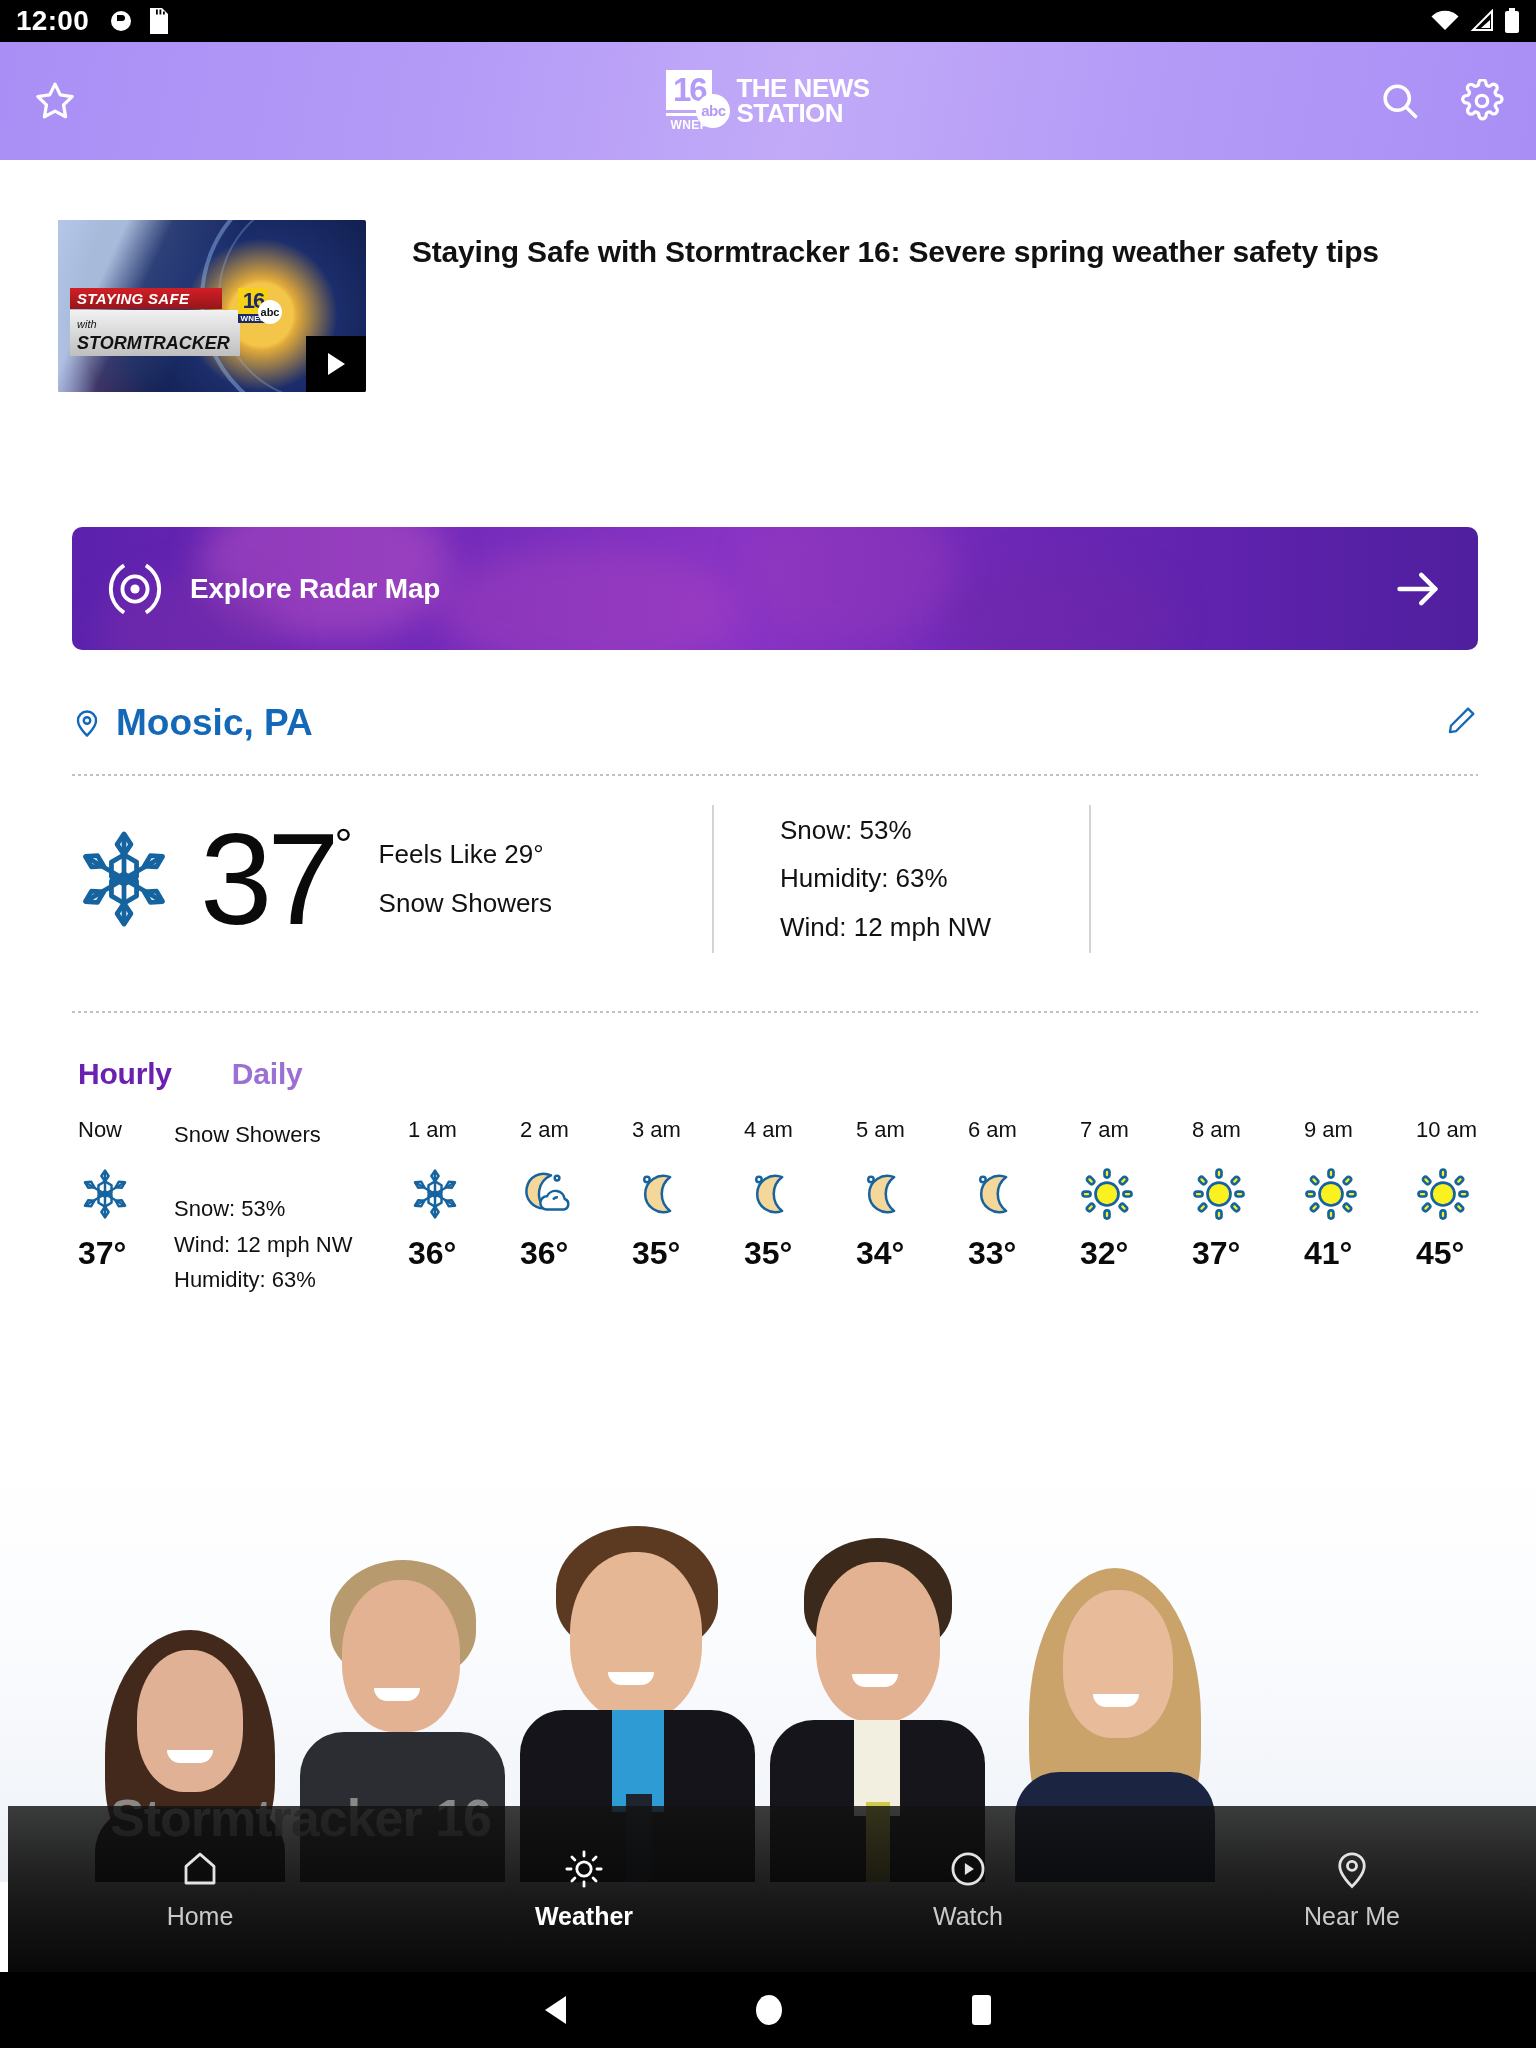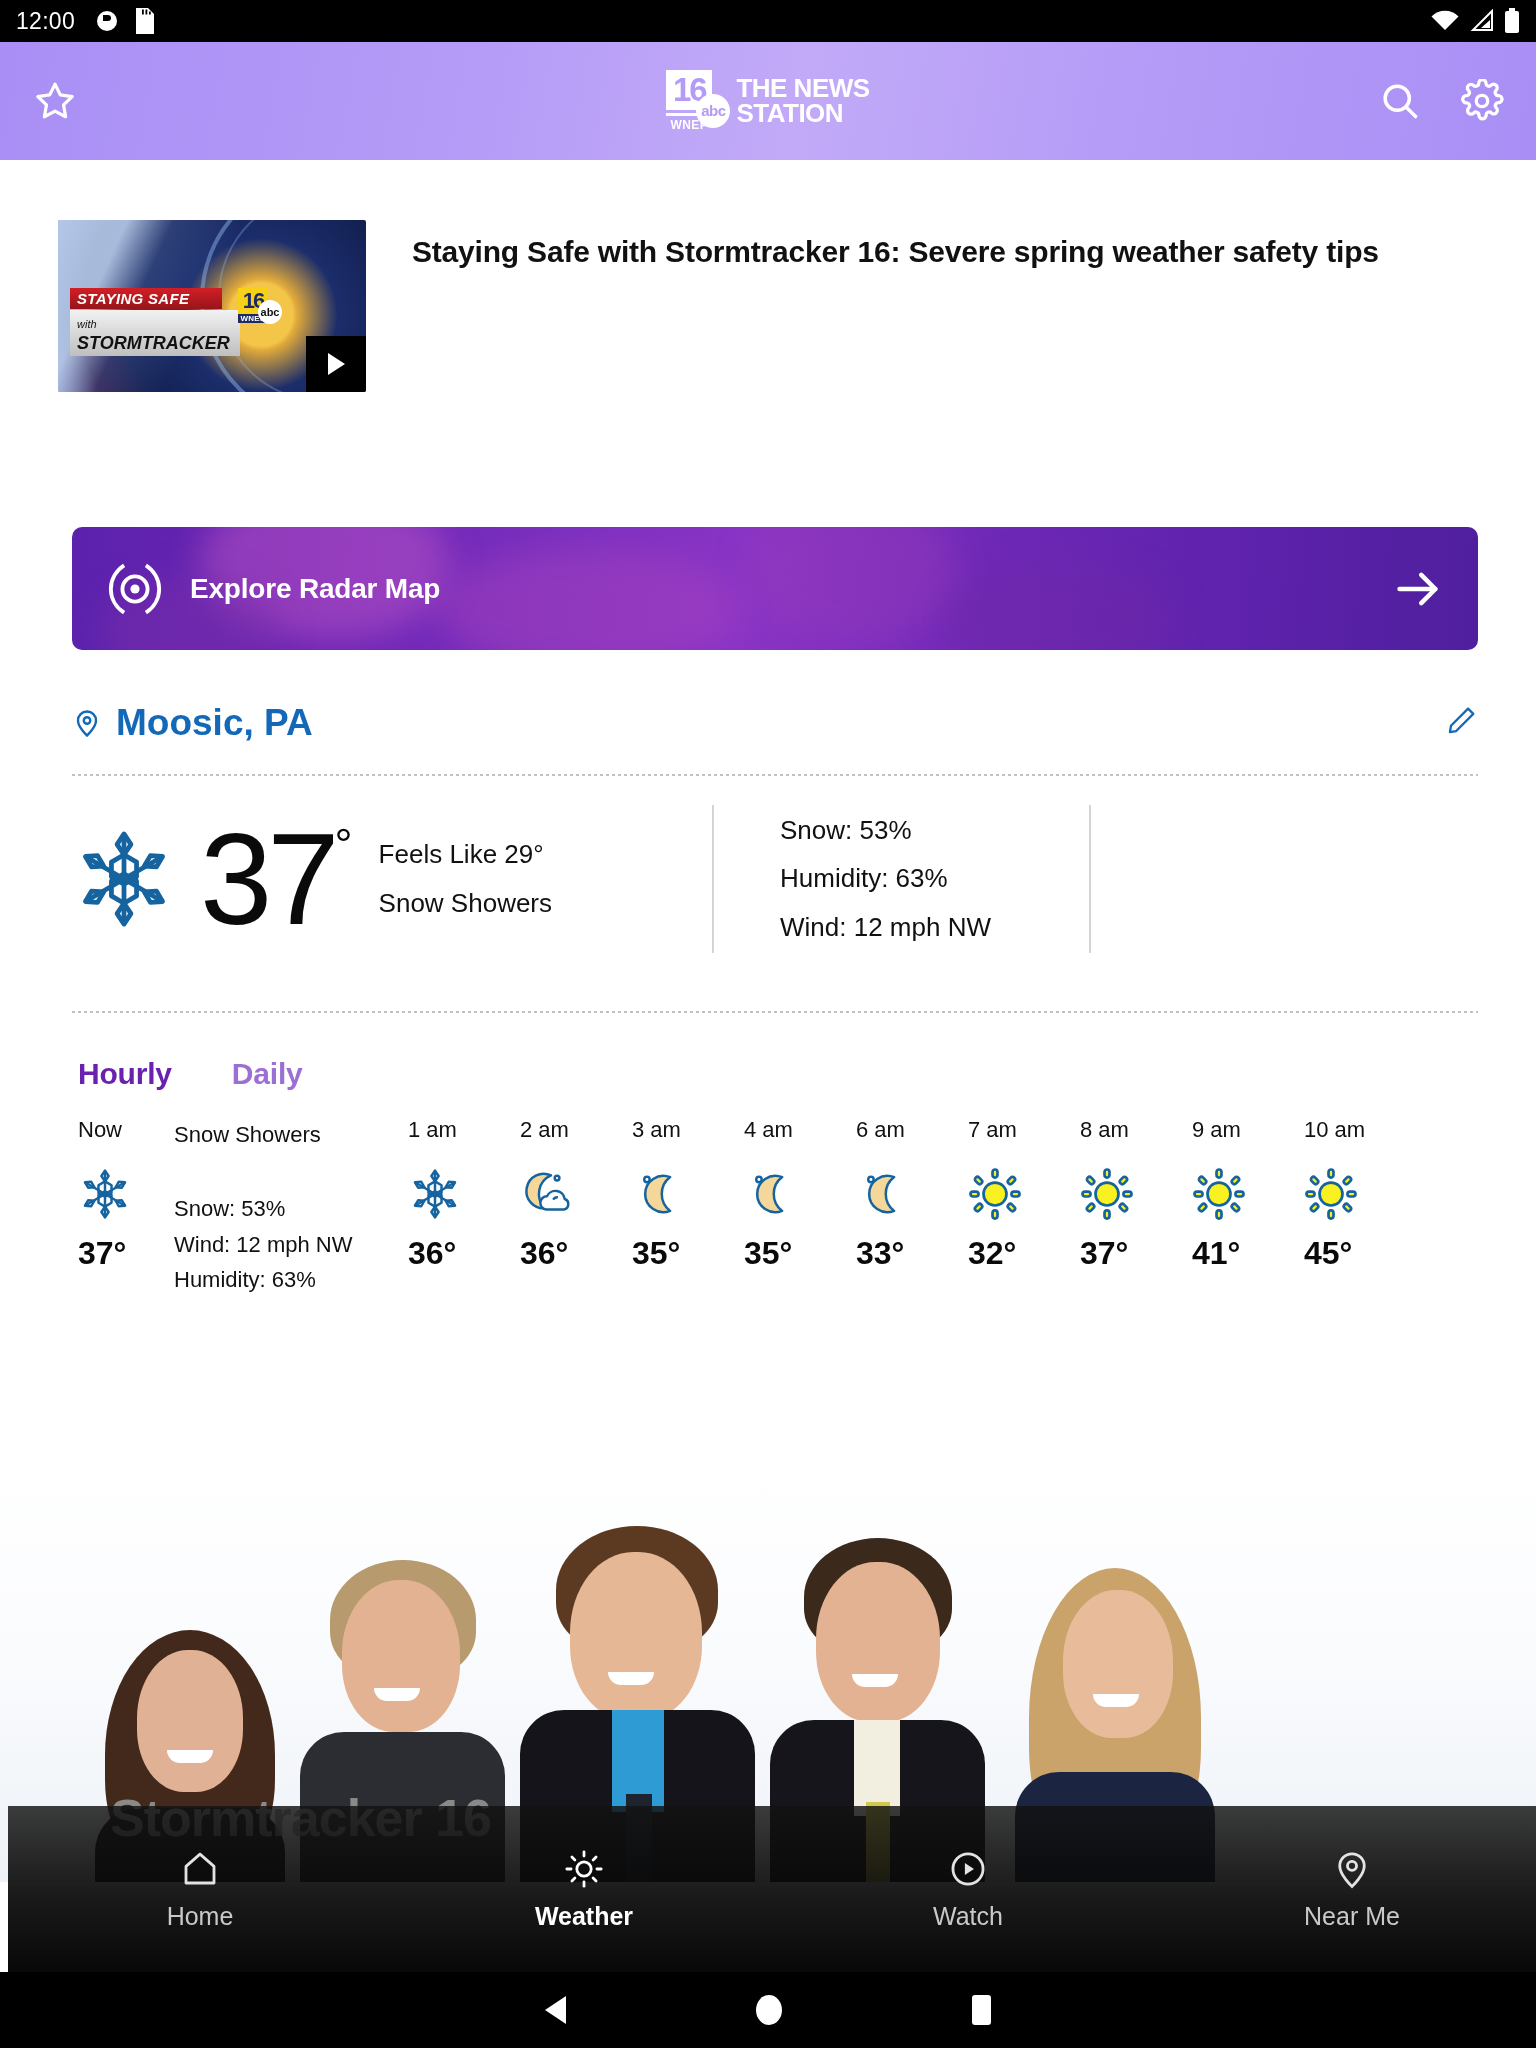--- a/index.html
+++ b/index.html
@@ -3,21 +3,21 @@
 <meta charset="utf-8">
 <style>
   * { margin:0; padding:0; box-sizing:border-box; }
   html,body { width:1536px; height:2048px; background:#ffffff;
     font-family:"Liberation Sans", sans-serif; overflow:hidden; }
   #app { position:relative; width:1536px; height:2048px; background:#fff; }
 
   
   .statusbar { height:42px; background:#000; display:flex; align-items:center;
     padding:0 16px; color:#fff; }
-  .sb-time { font-size:23px; letter-spacing:.3px; }
+  .sb-time { font-size:28px; letter-spacing:.3px;font-weight:bold; }
   .sb-left-icons { display:flex; align-items:center; gap:14px; margin-left:20px; }
   .sb-spacer { flex:1; }
   .sb-right-icons { display:flex; align-items:center; gap:9px; }
 
   
   .appbar { height:118px; display:flex; align-items:center; padding:0 32px;
     background:linear-gradient(100deg,#a98ff5 0%,#b49bf7 30%,#c2aaf8 52%,#b49bf7 74%,#a98ff5 100%); }
   .appbar .slot { display:flex; align-items:center; }
   .appbar .left { width:190px; }
   .appbar .center { flex:1; justify-content:center; }
@@ -400,20 +400,30 @@
           <div class="hr-label">4 am</div>
           <div class="hr-icon">
             <svg width="52" height="52" viewBox="0 0 24 24" fill="none" stroke="#15639f" stroke-width="1.15" stroke-linejoin="round">
       <path d="M17.6 4.2A8.4 8.4 0 1 0 17.6 19.8 9.8 9.8 0 0 1 17.6 4.2z" fill="#f6d79a"></path>
       <circle cx="6.9" cy="5.3" r="1.25" fill="none"></circle>
             </svg>
           </div>
           <div class="hr-temp">35°</div>
         </div>
         <div class="hr-cell">
+          <div class="hr-label">5 am</div>
+          <div class="hr-icon">
+            <svg width="52" height="52" viewBox="0 0 24 24" fill="none" stroke="#15639f" stroke-width="1.15" stroke-linejoin="round">
+      <path d="M17.6 4.2A8.4 8.4 0 1 0 17.6 19.8 9.8 9.8 0 0 1 17.6 4.2z" fill="#f6d79a"></path>
+      <circle cx="6.9" cy="5.3" r="1.25" fill="none"></circle>
+            </svg>
+          </div>
+          <div class="hr-temp">34°</div>
+        </div>
+        <div class="hr-cell">
           <div class="hr-label">6 am</div>
           <div class="hr-icon">
             <svg width="52" height="52" viewBox="0 0 24 24" fill="none" stroke="#15639f" stroke-width="1.15" stroke-linejoin="round">
       <path d="M17.6 4.2A8.4 8.4 0 1 0 17.6 19.8 9.8 9.8 0 0 1 17.6 4.2z" fill="#f6d79a"></path>
       <circle cx="6.9" cy="5.3" r="1.25" fill="none"></circle>
             </svg>
           </div>
           <div class="hr-temp">33°</div>
         </div>
         <div class="hr-cell">

